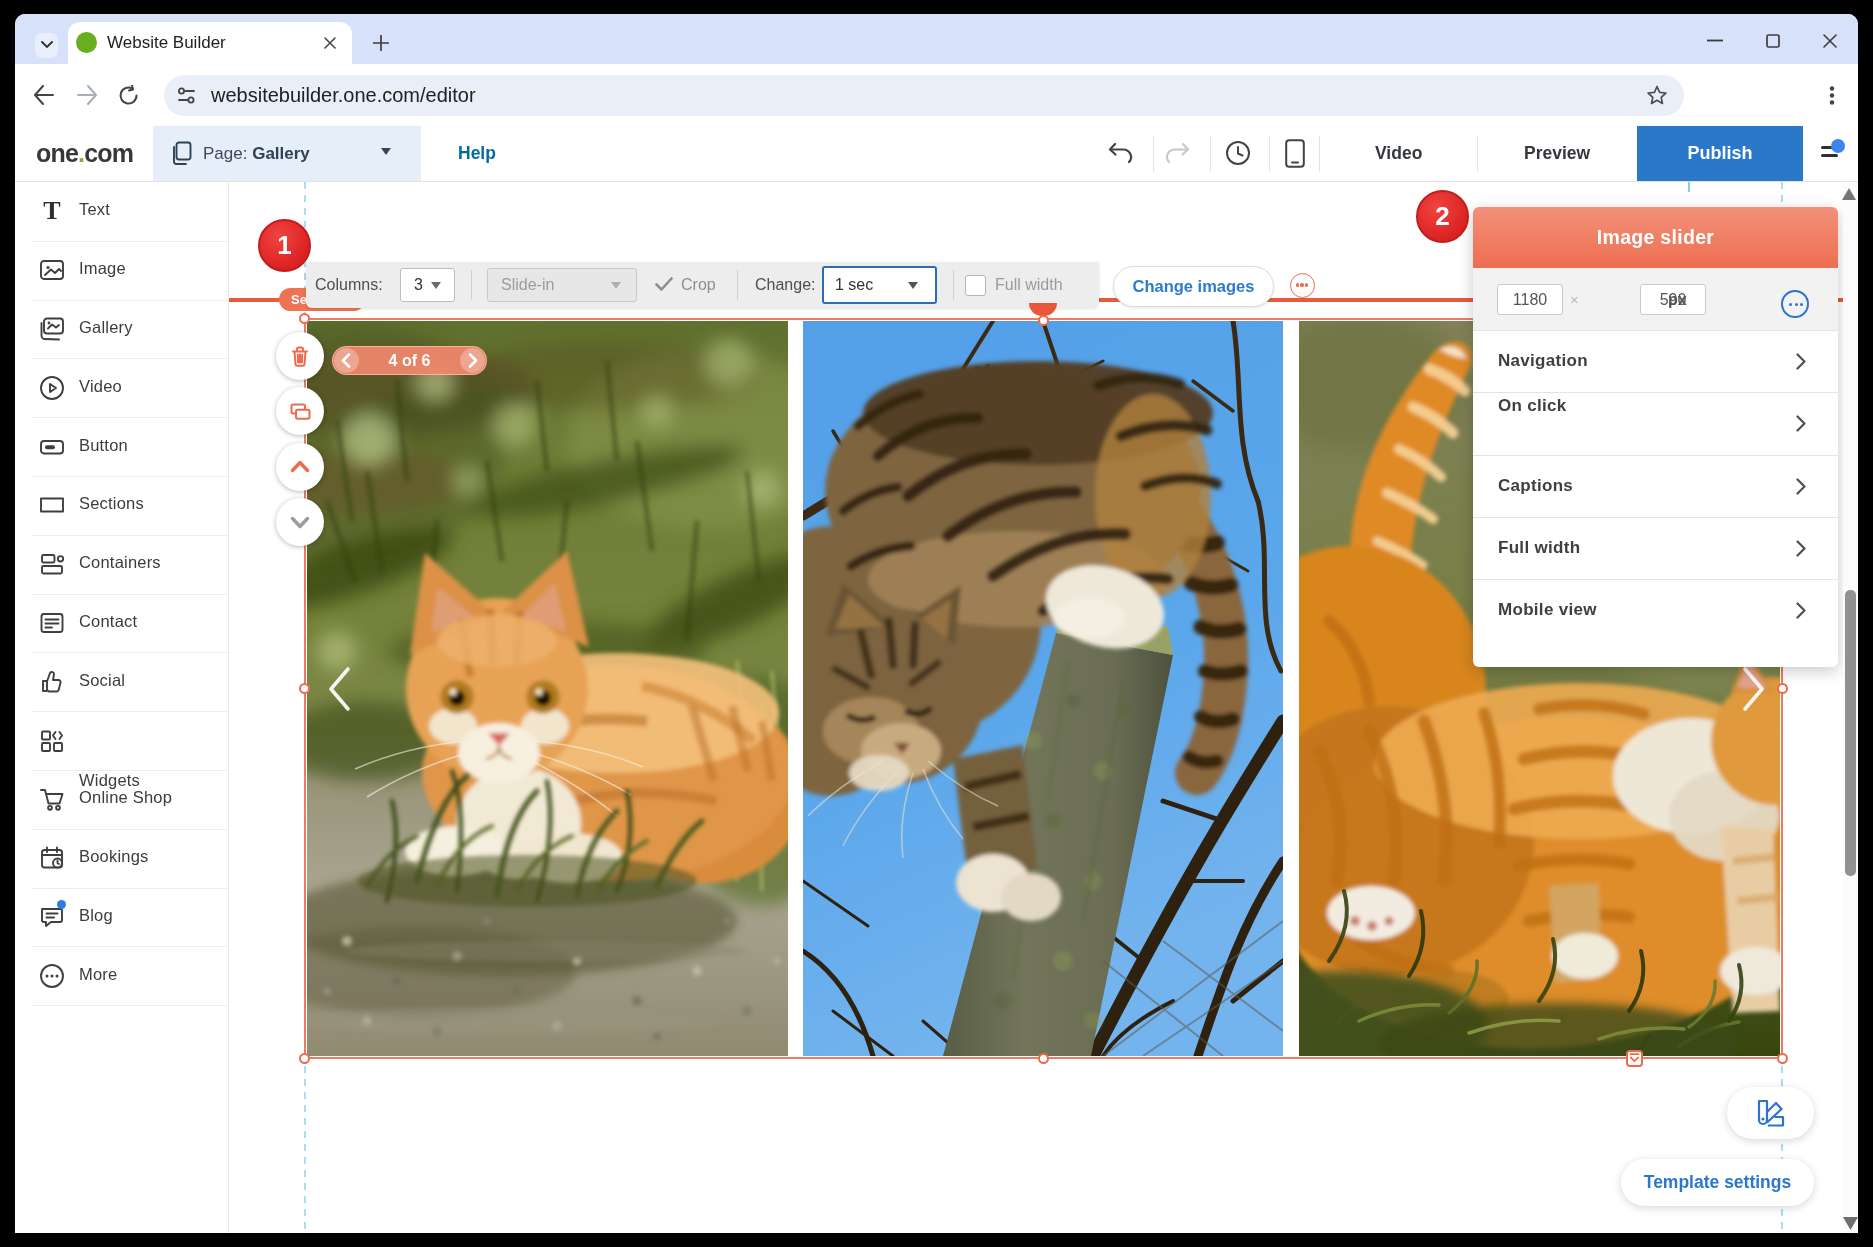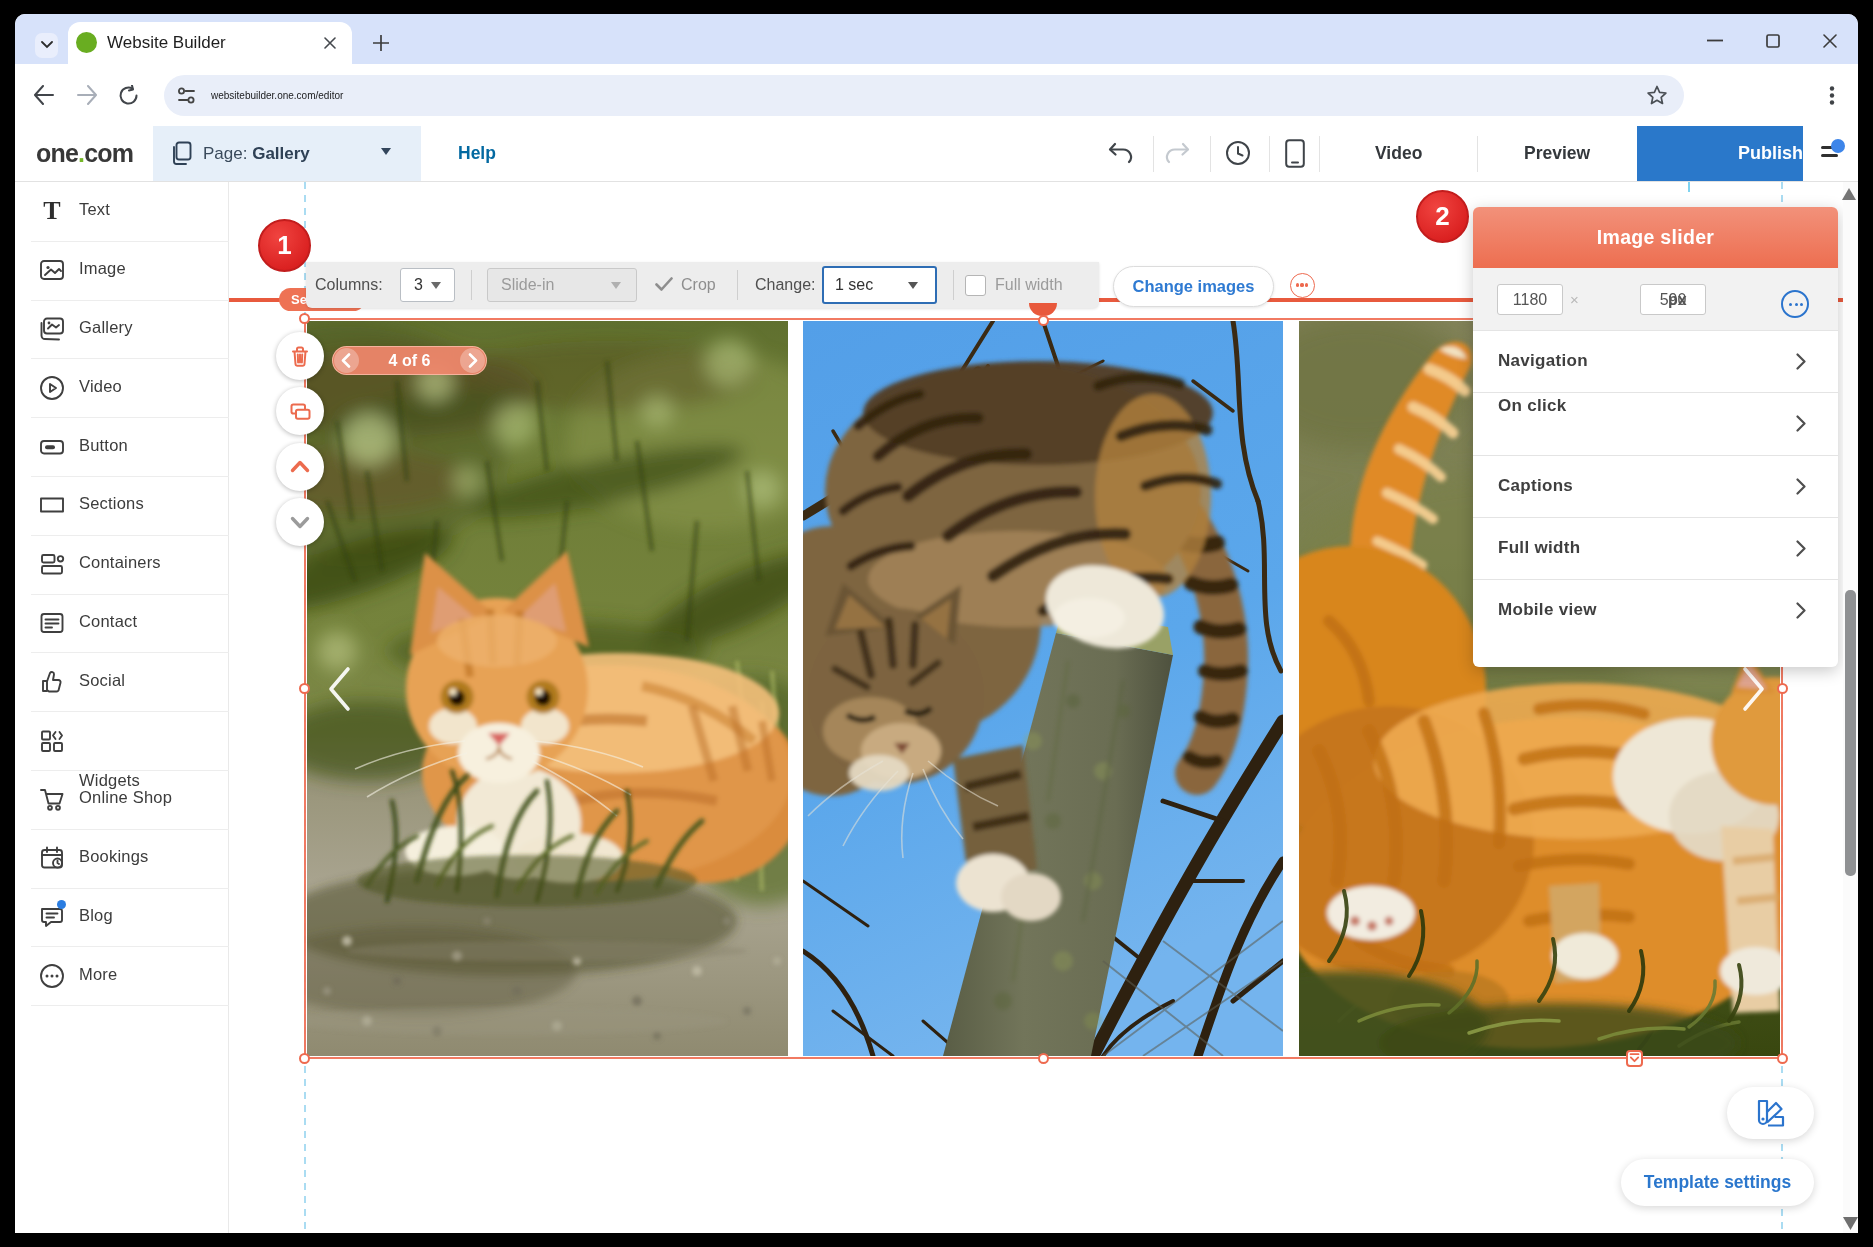--- a/index.html
+++ b/index.html
@@ -11,35 +11,35 @@
   
   .tabstrip { left:15px; top:14px; width:1843px; height:50px; background:#d7e2fa;
     border-radius:10px 10px 0 0; }
   .tabchev { left:35px; top:33px; width:23px; height:25px; border-radius:7px; background:#e9eefc; }
   .tab { left:68px; top:22px; width:284px; height:42px; background:#fff; border-radius:12px 12px 0 0; }
   .favicon { left:76px; top:32px; width:21px; height:21px; border-radius:50%; background:#69ad21; }
   .tabtitle { left:107px; top:22px; height:42px; line-height:42px; font-size:17px; color:#1e1e1e; }
   
   .btb { left:15px; top:64px; width:1843px; height:62px; background:#fff; }
   .urlbar { left:164px; top:75px; width:1520px; height:41px; border-radius:21px; background:#e9eef9; }
-  .urltext { left:211px; top:75px; height:41px; line-height:41px; font-size:10px; color:#202124;text-align:center; }
+  .urltext { left:211px; top:75px; height:41px; line-height:41px; font-size:20px; color:#202124;text-align:center; }
   
   .appbar { left:15px; top:126px; width:1843px; height:56px; background:#fff;
     border-bottom:1px solid #e2e2e2; }
   .logo { left:36px; top:126px; height:55px; line-height:55px; font-size:25px; font-weight:bold;
     color:#383838; letter-spacing:-0.8px; }
   .logo .g { color:#76b729; }
   .pagebox { left:153px; top:126px; width:268px; height:55px; background:#e6eff9; }
   .pagetext { left:203px; top:126px; height:55px; line-height:55px; font-size:17px; color:#3a4a5c; }
   .pagetext b { color:#2f4156; font-weight:bold; }
   .help { left:458px; top:126px; height:55px; line-height:55px; font-size:17.5px; font-weight:bold; color:#0369a1; }
   .hsep { width:1px; background:#e3e3e3; top:136px; height:36px; }
   .hbtxt { top:126px; height:55px; line-height:55px; font-size:17.5px; font-weight:bold; color:#34383c; }
   .publish { left:1637px; top:126px; width:166px; height:55px; background:#2a78ca; color:#fff;
-    text-align:right; line-height:55px; font-size:18px; font-weight:bold; }
+    text-align:center; line-height:55px; font-size:18px; font-weight:bold; }
   
   .canvas { left:15px; top:182px; width:1828px; height:1051px; background:#fff; }
   .sidebar { left:15px; top:182px; width:214px; height:1051px; background:#fff;
     border-right:1px solid #e9e9e9; }
   .sbsep { left:31px; width:198px; height:1px; background:#ededed; }
   .sbitem { left:79px; width:150px; font-size:16.5px; color:#3c3c3c; letter-spacing:0.2px; }
   .sbicon { left:39px; width:26px; height:26px; }
   .guide { width:2px; top:182px; height:1050px;
     background:repeating-linear-gradient(180deg, #aadcf2 0 7px, transparent 7px 13px); }
   .secline { left:229px; top:298px; width:1617px; height:4px; background:#e85a3e; }

